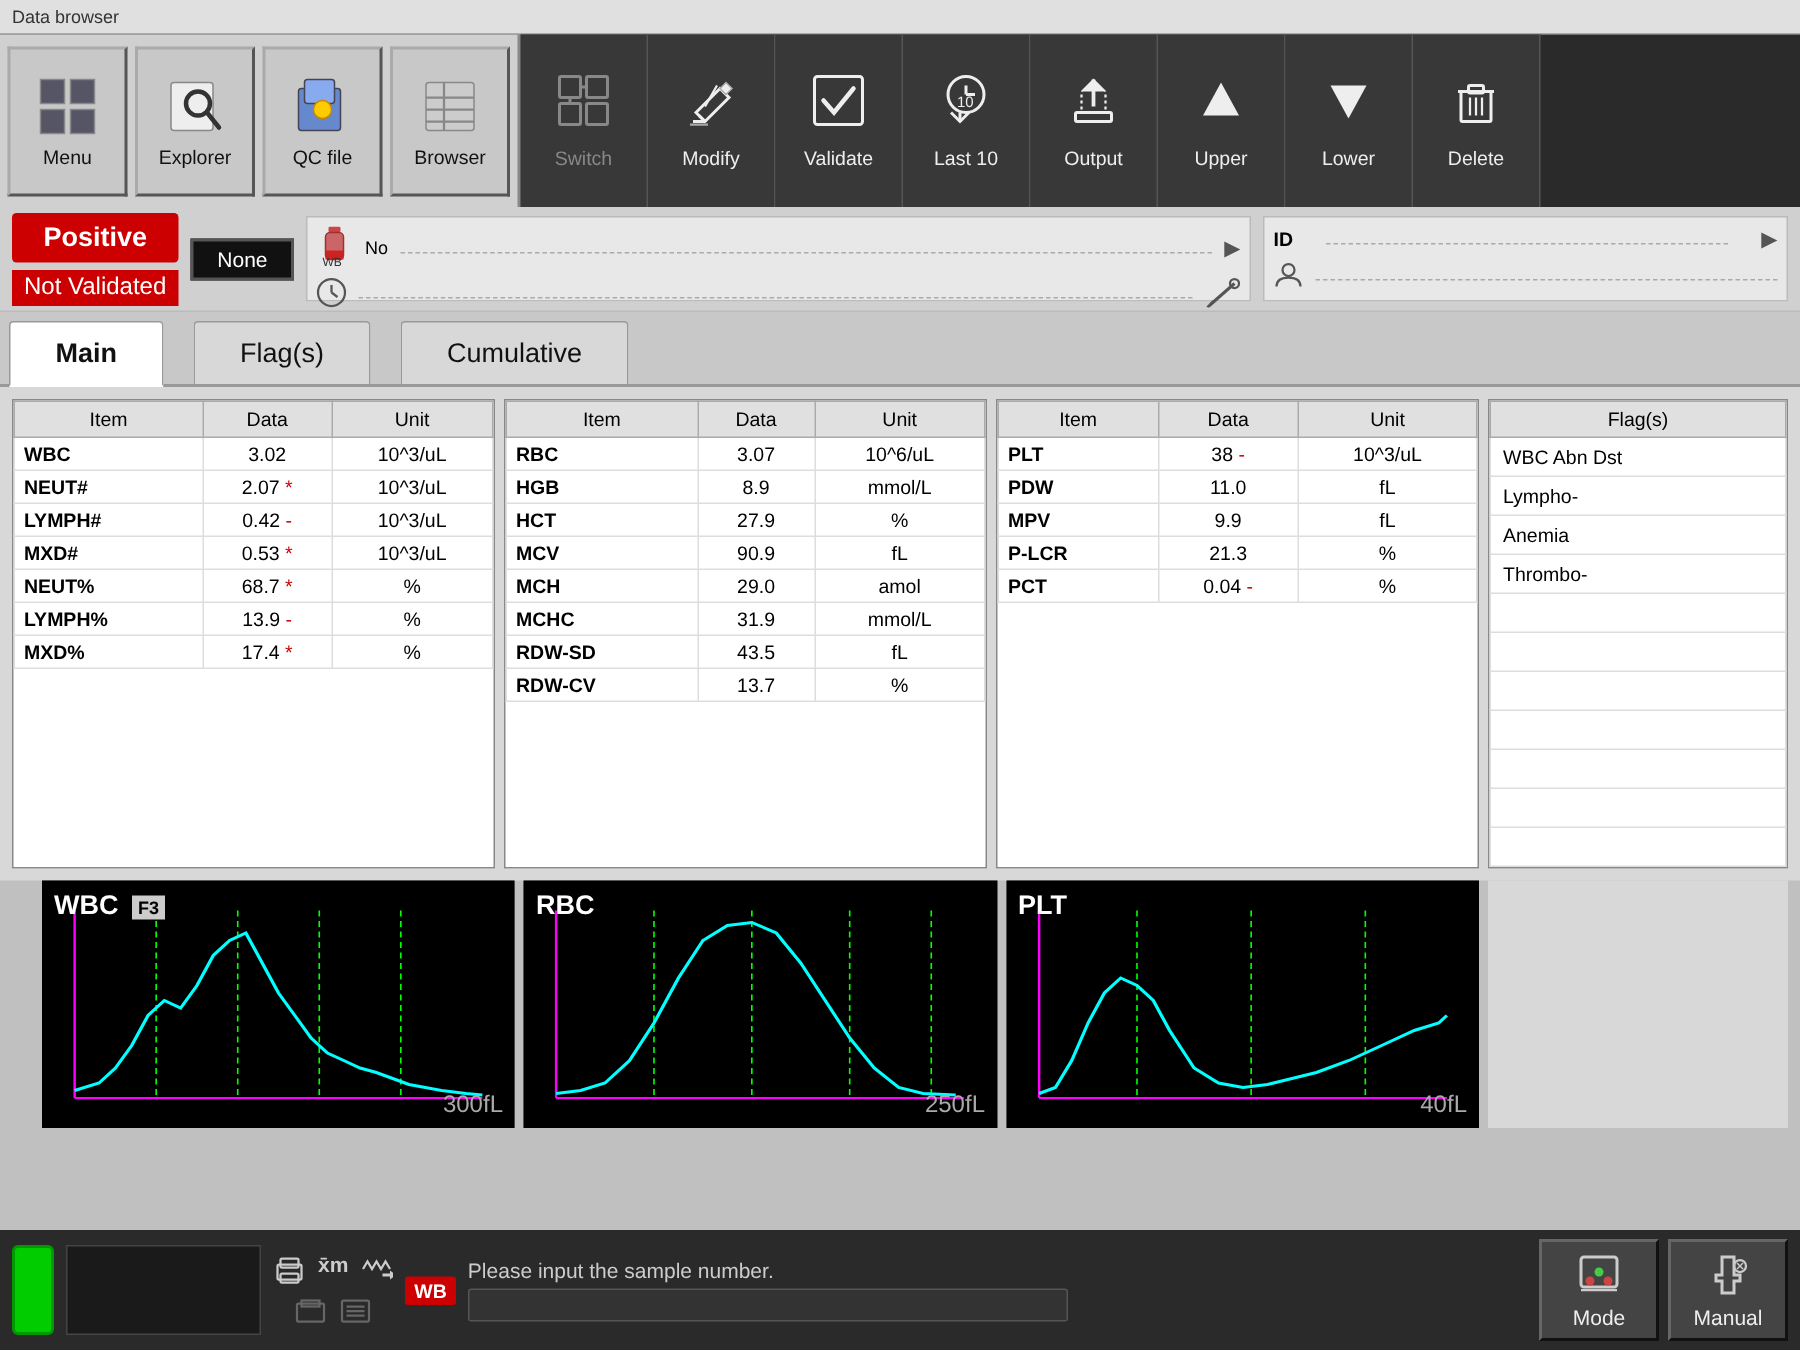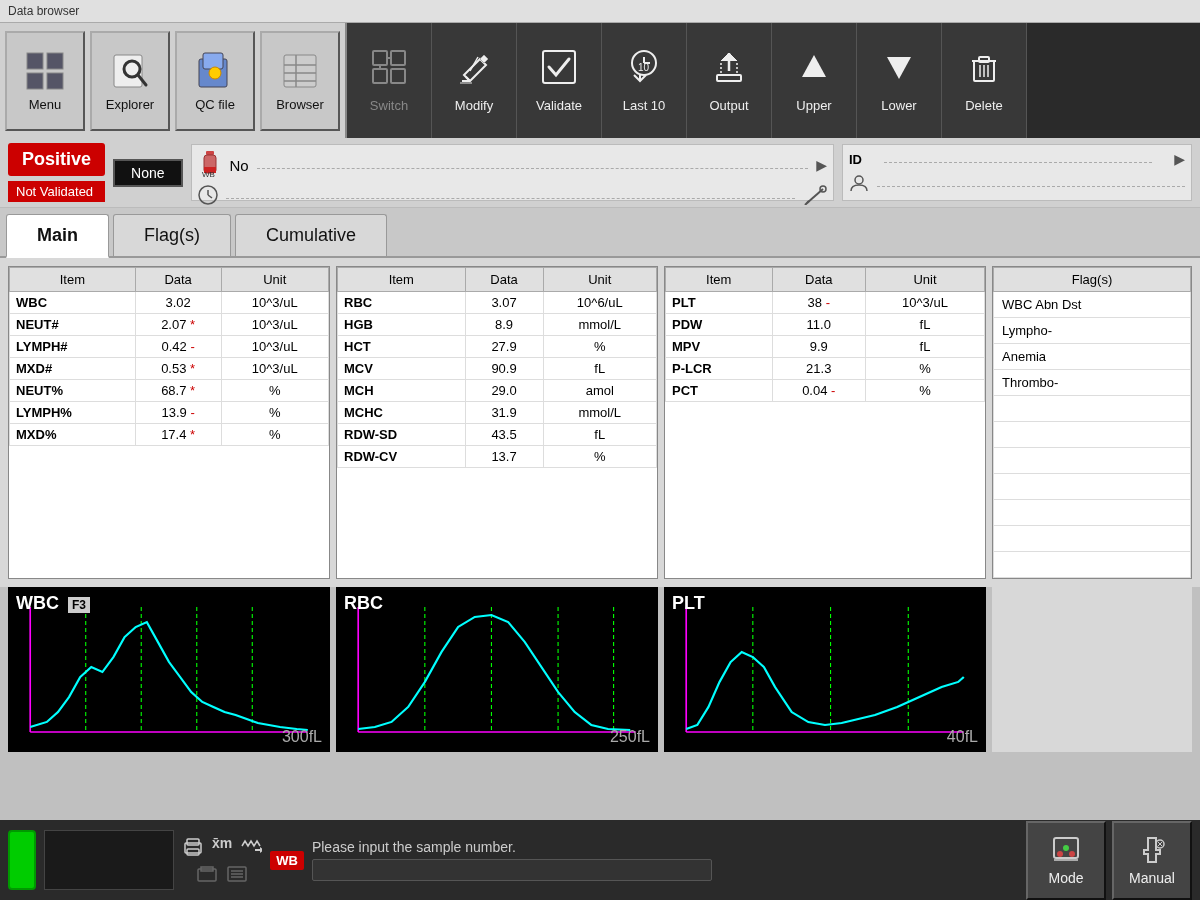--- a/index.html
+++ b/index.html
@@ -101,40 +101,40 @@
       color: white;
       font-weight: bold;
       font-size: 18px;
       padding: 6px 14px;
       border-radius: 3px;
       text-align: center;
     }
     .status-not-validated {
       background: #cc0000;
       color: white;
-      font-size: 13px;
+      font-size: 16px;
       padding: 3px 8px;
       margin-top: 2px;
       text-align: left;
     }
 
     .status-none {
       background: #111;
       color: white;
       font-size: 14px;
       padding: 4px 16px;
       border: 2px solid #555;
     }
 
     
     .tabs {
       display: flex;
       background: #c8c8c8;
       padding: 6px 6px 0;
-      gap: 4px;
+      gap: 20px;
       border-bottom: 2px solid #999;
     }
 
     .tab {
       padding: 10px 30px;
       background: #d8d8d8;
       border: 1px solid #999;
       border-bottom: none;
       cursor: pointer;
       font-size: 18px;
@@ -213,20 +213,21 @@
       border: 1px solid #ddd;
       padding: 3px 8px;
       text-align: left;
     }
 
     
     .charts-area {
       display: flex;
       gap: 6px;
       padding: 0 8px 8px;
+      margin-left: 20px;
     }
 
     .chart-box {
       flex: 1;
       background: #000;
       position: relative;
       height: 165px;
       overflow: hidden;
     }
 
@@ -319,21 +320,21 @@
       gap: 6px;
       margin-left: auto;
     }
 
     .mode-btn {
       display: flex;
       flex-direction: column;
       align-items: center;
       justify-content: center;
       width: 80px;
-      height: 79px;
+      height: 68px;
       background: #444;
       border: 2px outset #666;
       color: #eee;
       font-size: 14px;
       cursor: pointer;
       gap: 4px;
     }
 
     .bottom-msg-area {
       display: flex;
@@ -514,21 +515,21 @@
 
   <div style="display:flex;flex:1;background:#e8e8e8;border:1px solid #bbb;padding:6px;height:100%;flex-direction:column;gap:6px;">
     <div style="display:flex;align-items:center;gap:8px;">
 
       <svg width="24" height="28" viewBox="0 0 24 28">
         <rect x="8" y="0" width="8" height="4" rx="1" fill="#cc4444"></rect>
         <rect x="6" y="4" width="12" height="18" rx="3" fill="#cc6666" stroke="#993333" stroke-width="1"></rect>
         <rect x="6" y="16" width="12" height="6" rx="0 0 3 3" fill="#cc2222"></rect>
         <text x="4" y="26" fill="#333" font-size="8">WB</text>
       </svg>
-      <span style="font-size:15px;">No</span>
+      <span style="font-size:12px;">No</span>
       <div style="flex:1;border-bottom:1px dashed #aaa;height:1px;margin-top:6px;"></div>
       <span style="color:#555;">▶</span>
     </div>
     <div style="display:flex;align-items:center;gap:8px;">
 
       <svg width="20" height="20" viewBox="0 0 20 20">
         <circle cx="10" cy="10" r="9" fill="none" stroke="#555" stroke-width="1.5"></circle>
         <line x1="10" y1="5" x2="10" y2="10" stroke="#555" stroke-width="1.5"></line>
         <line x1="10" y1="10" x2="14" y2="13" stroke="#555" stroke-width="1.5"></line>
       </svg>

